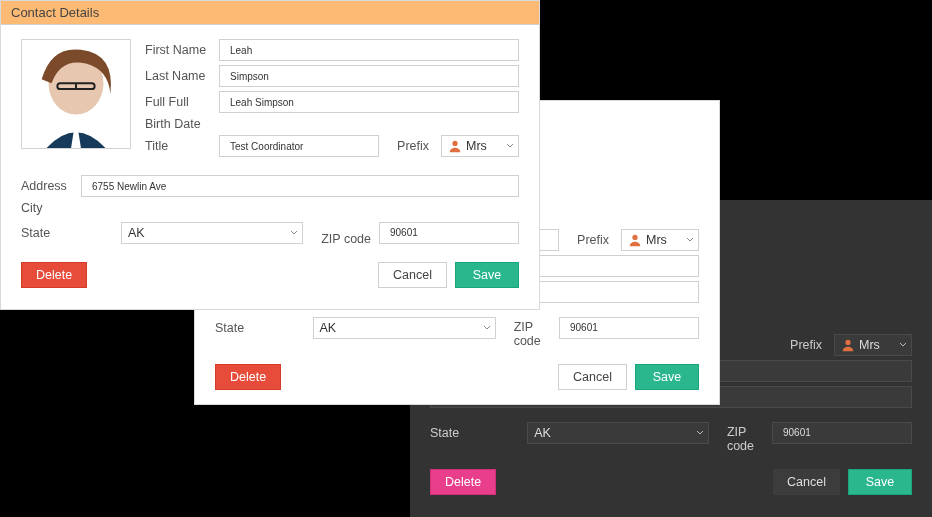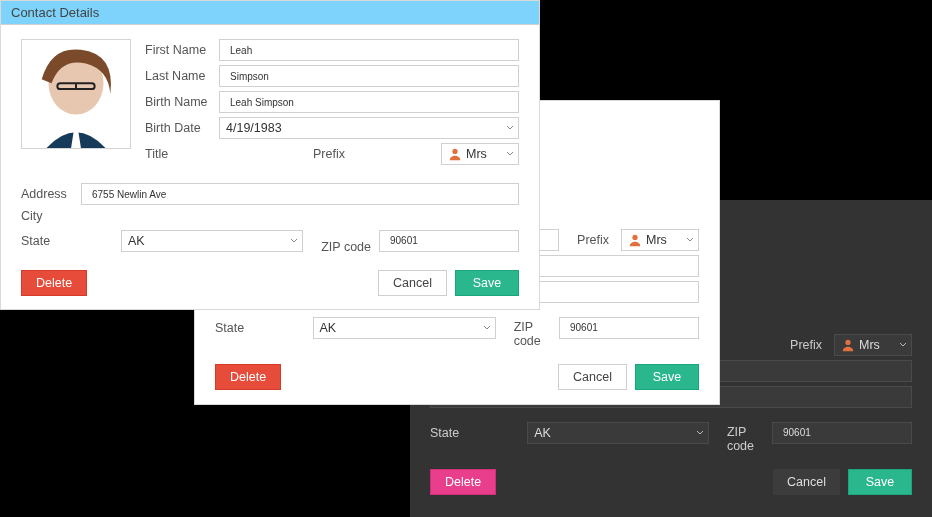--- a/index.html
+++ b/index.html
@@ -14,21 +14,21 @@
     color: #333;
   }
 
   
   .dialog-light {
     position: absolute;
     background: #fff;
     border: 1px solid #d9d9d9;
   }
   .dialog-light .titlebar {
-    background: #7dd3fc;
+    background: #fdba74;
     border-bottom: 1px solid #d0d0d0;
     padding: 4px 10px;
     font-size: 13px;
     color: #444;
   }
   .body { padding: 14px 20px 18px; }
 
   
   .dialog-dark {
     position: absolute;
@@ -269,36 +269,29 @@
       <div class="fields">
         <div class="row">
           <span class="lbl">First Name</span>
           <input type="text" value="Leah" style="">
         </div>
         <div class="row">
           <span class="lbl">Last Name</span>
           <input type="text" value="Simpson" style="">
         </div>
         <div class="row">
-          <span class="lbl">Birth Name</span>
+          <span class="lbl">Full Full</span>
           <input type="text" value="Leah Simpson" style="">
         </div>
         <div class="row">
           <span class="lbl">Birth Date</span>
-          <div class="combo flex1">
-            <span class="combo-input">4/19/1983</span>
-            <span class="caret">
-                <svg viewBox="0 0 8 8">
-                  <path d="M1 2l3 3 3-3" stroke="#888" fill="none"></path>
-                </svg>
-              </span>
-          </div>
         </div>
         <div class="row">
           <span class="lbl">Title</span>
+          <input type="text" style="flex: 1 1 0%;" value="Test Coordinator">
           <span class="prefix-lbl">Prefix</span>
           <div class="combo" style="width:78px;">
             <span class="person-icon">
               <svg viewBox="0 0 16 16">
                   <circle cx="8" cy="5" r="3" fill="#e07040"></circle>
                   <path d="M2 15c0-3 3-5 6-5s6 2 6 5" fill="#e07040"></path>
                 </svg>
             </span>
             <span class="combo-input">Mrs</span>
             <span class="caret">

